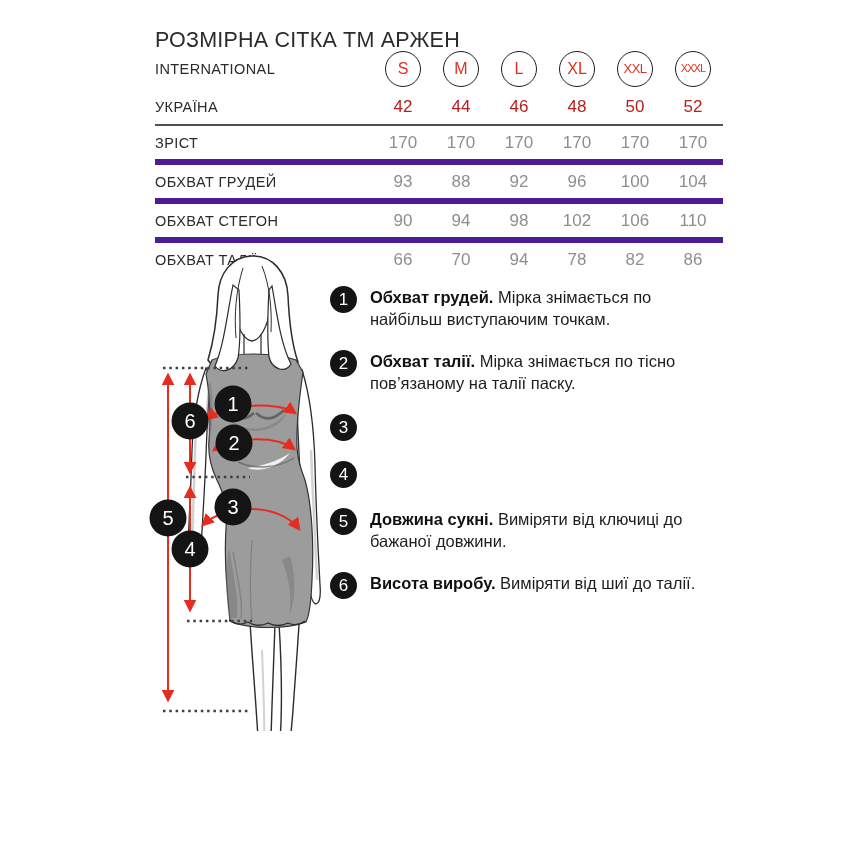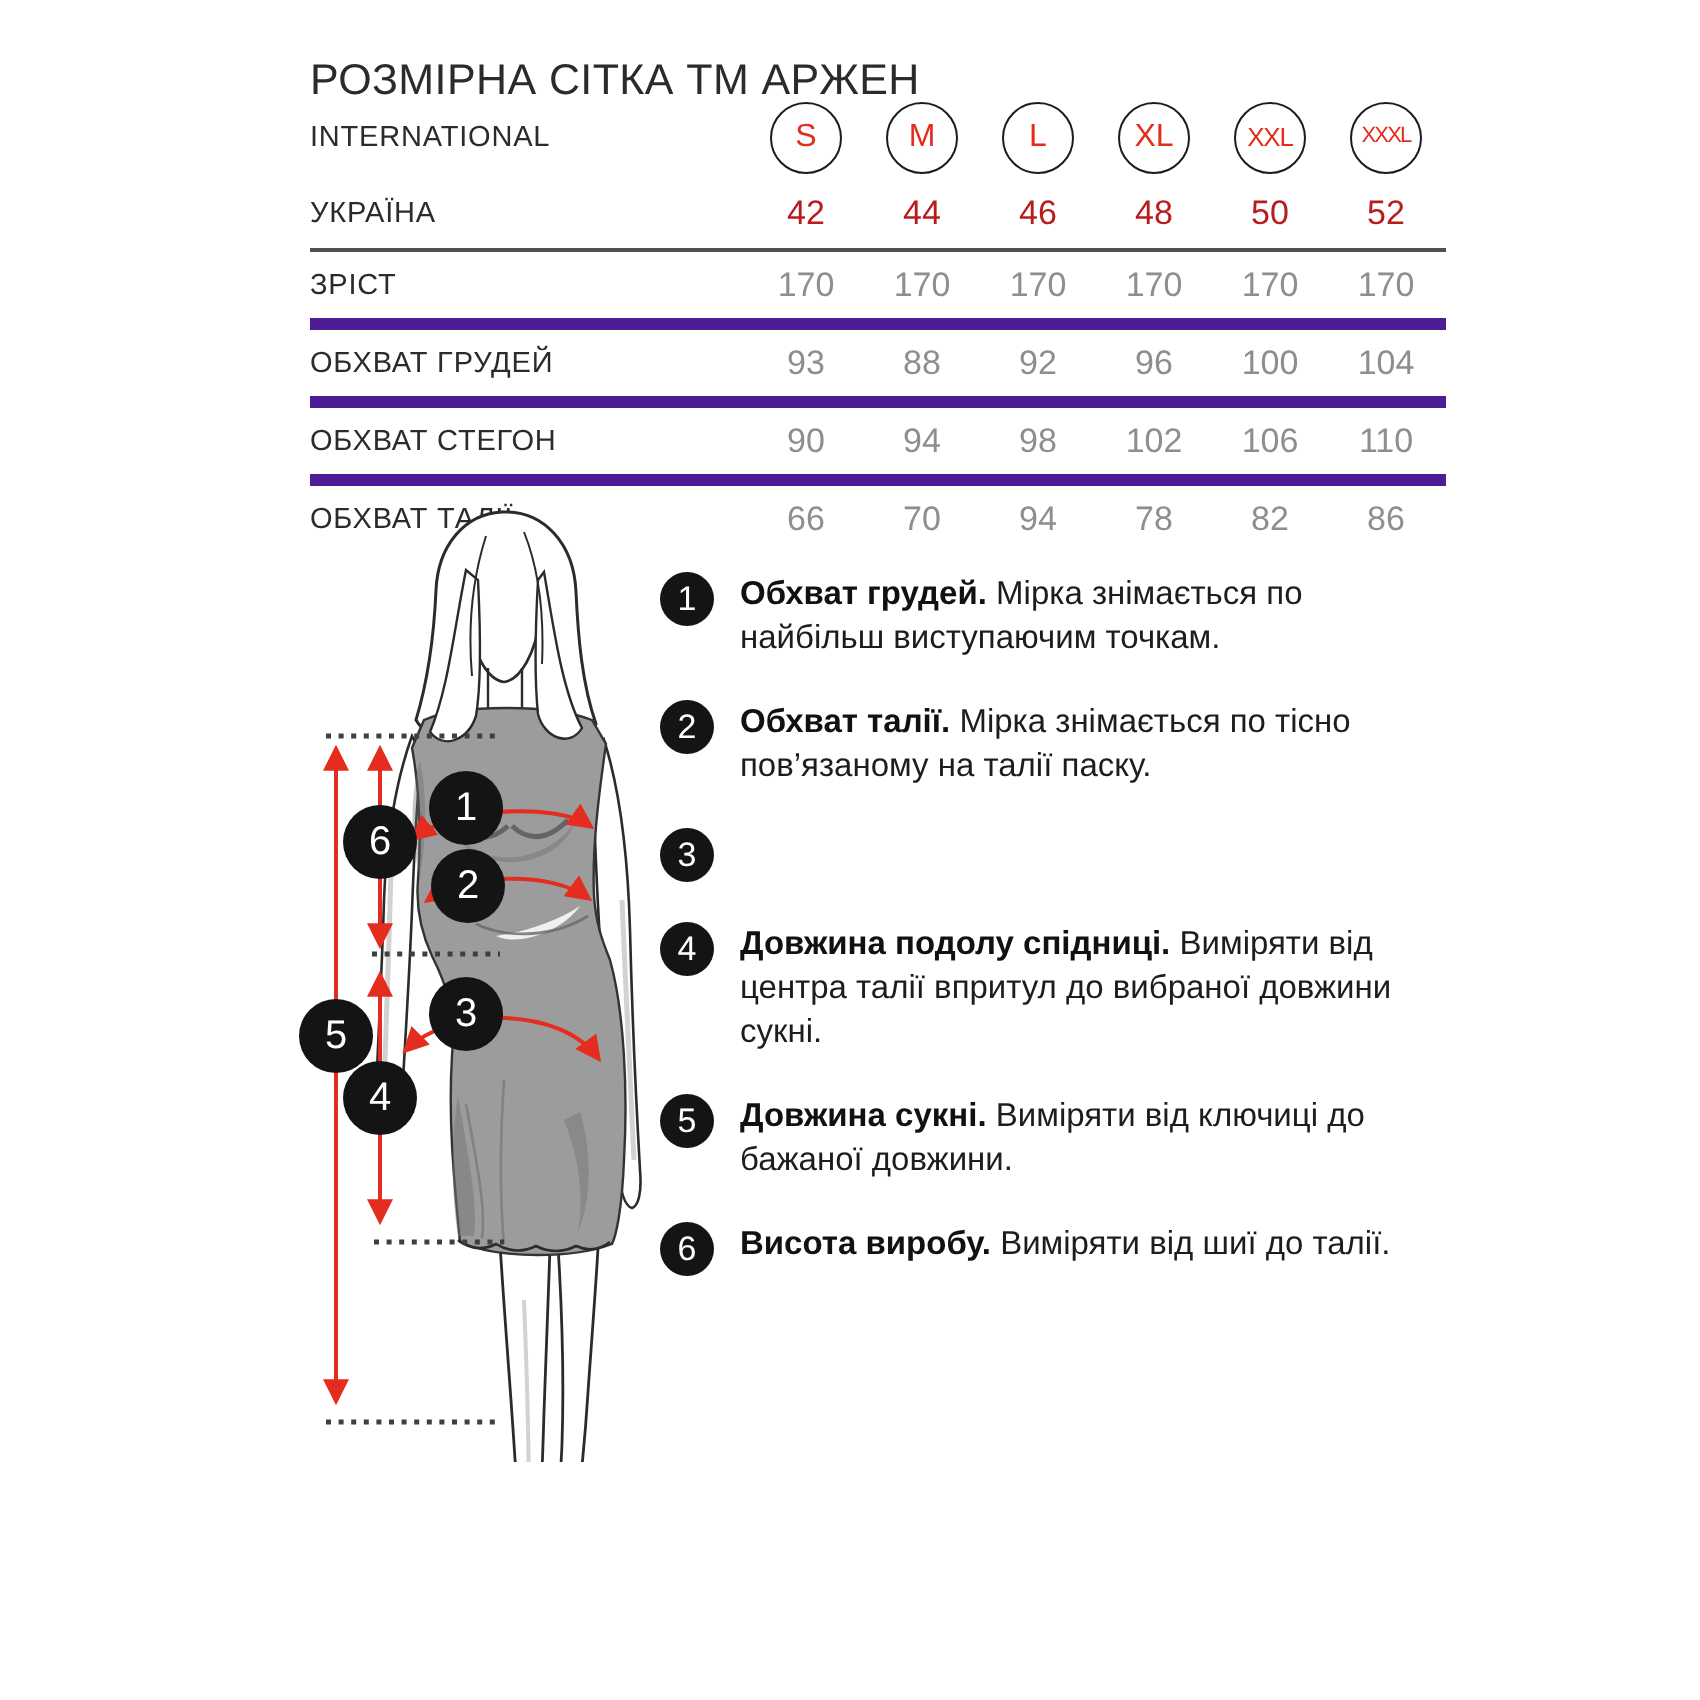--- a/index.html
+++ b/index.html
@@ -222,21 +222,20 @@
     </div>
     <div class="l-item">
       <span class="l-badge">2</span>
       <p class="l-text"><b>Обхват талії.</b> <span>Мірка знімається по тісно пов’язаному на талії паску.</span></p>
     </div>
     <div class="l-item">
       <span class="l-badge">3</span>
     </div>
     <div class="l-item">
       <span class="l-badge">4</span>
-      <p class="l-text"><b>Довжина подолу спідниці.</b> <span>Виміряти від центра талії впритул до вибраної довжини сукні.</span></p>
     </div>
     <div class="l-item">
       <span class="l-badge">5</span>
       <p class="l-text"><b>Довжина сукні.</b> <span>Виміряти від ключиці до бажаної довжини.</span></p>
     </div>
     <div class="l-item">
       <span class="l-badge">6</span>
       <p class="l-text"><b>Висота виробу.</b> <span>Виміряти від шиї до талії.</span></p>
     </div>
   </div>

